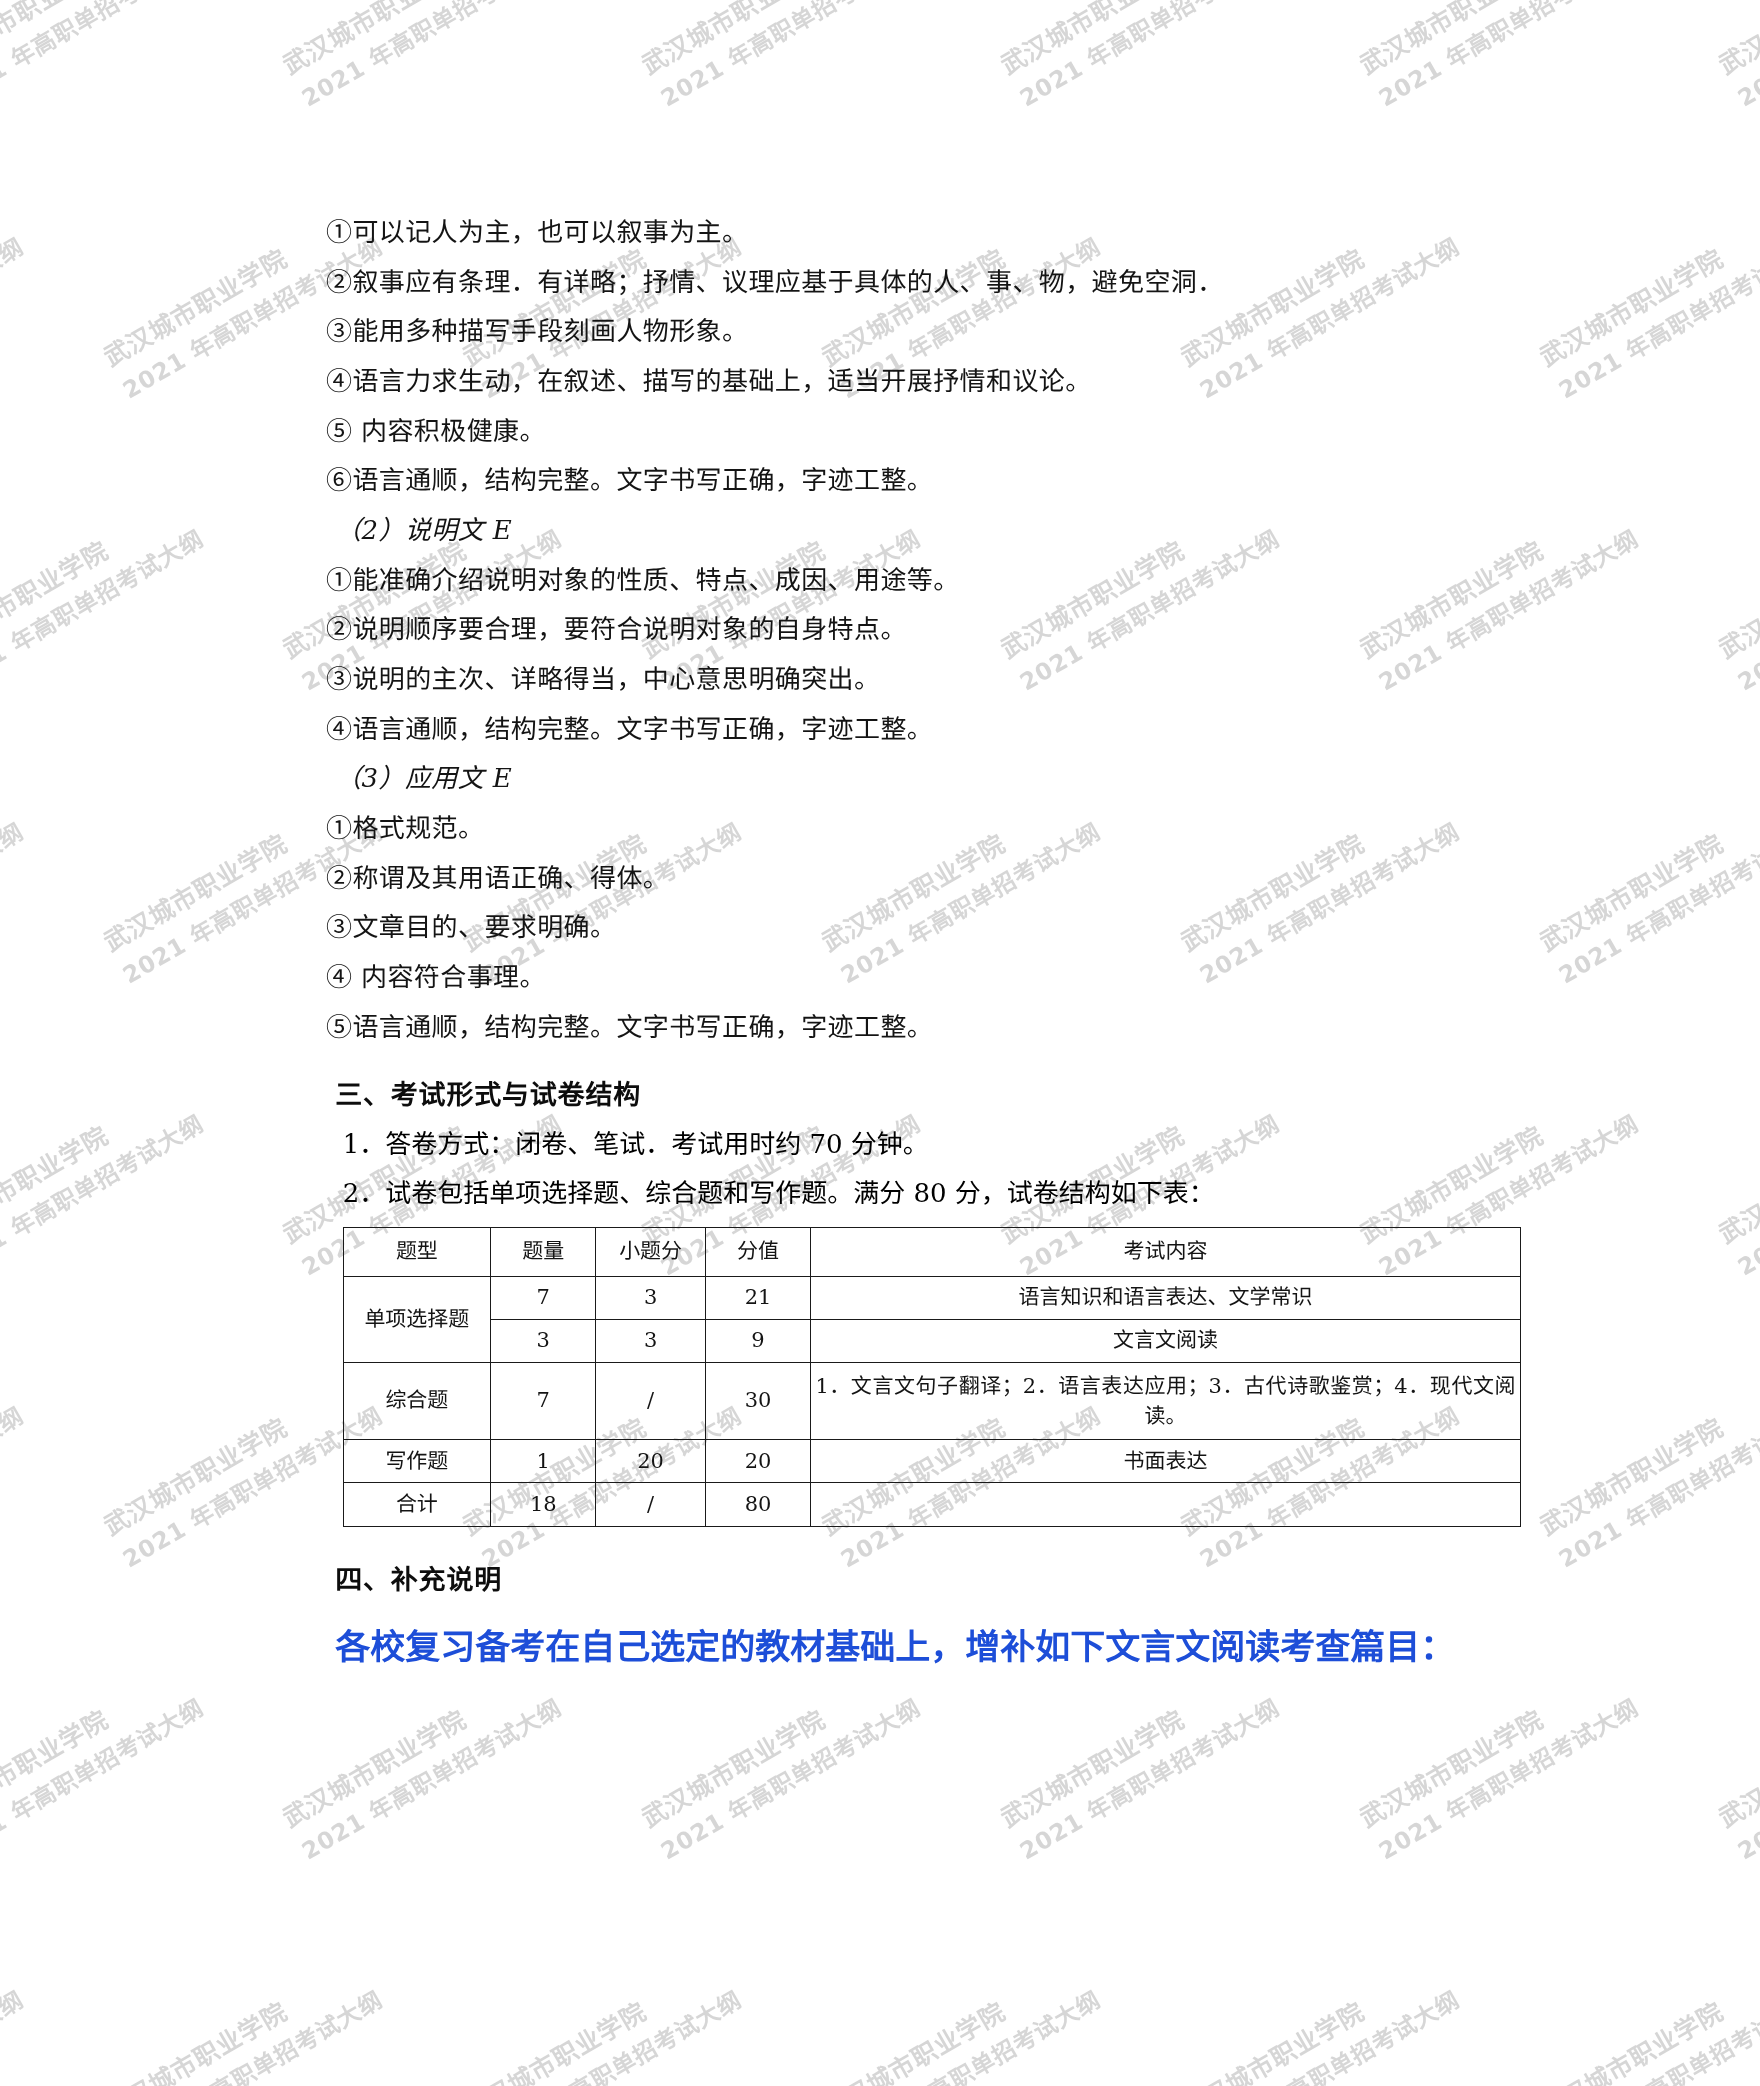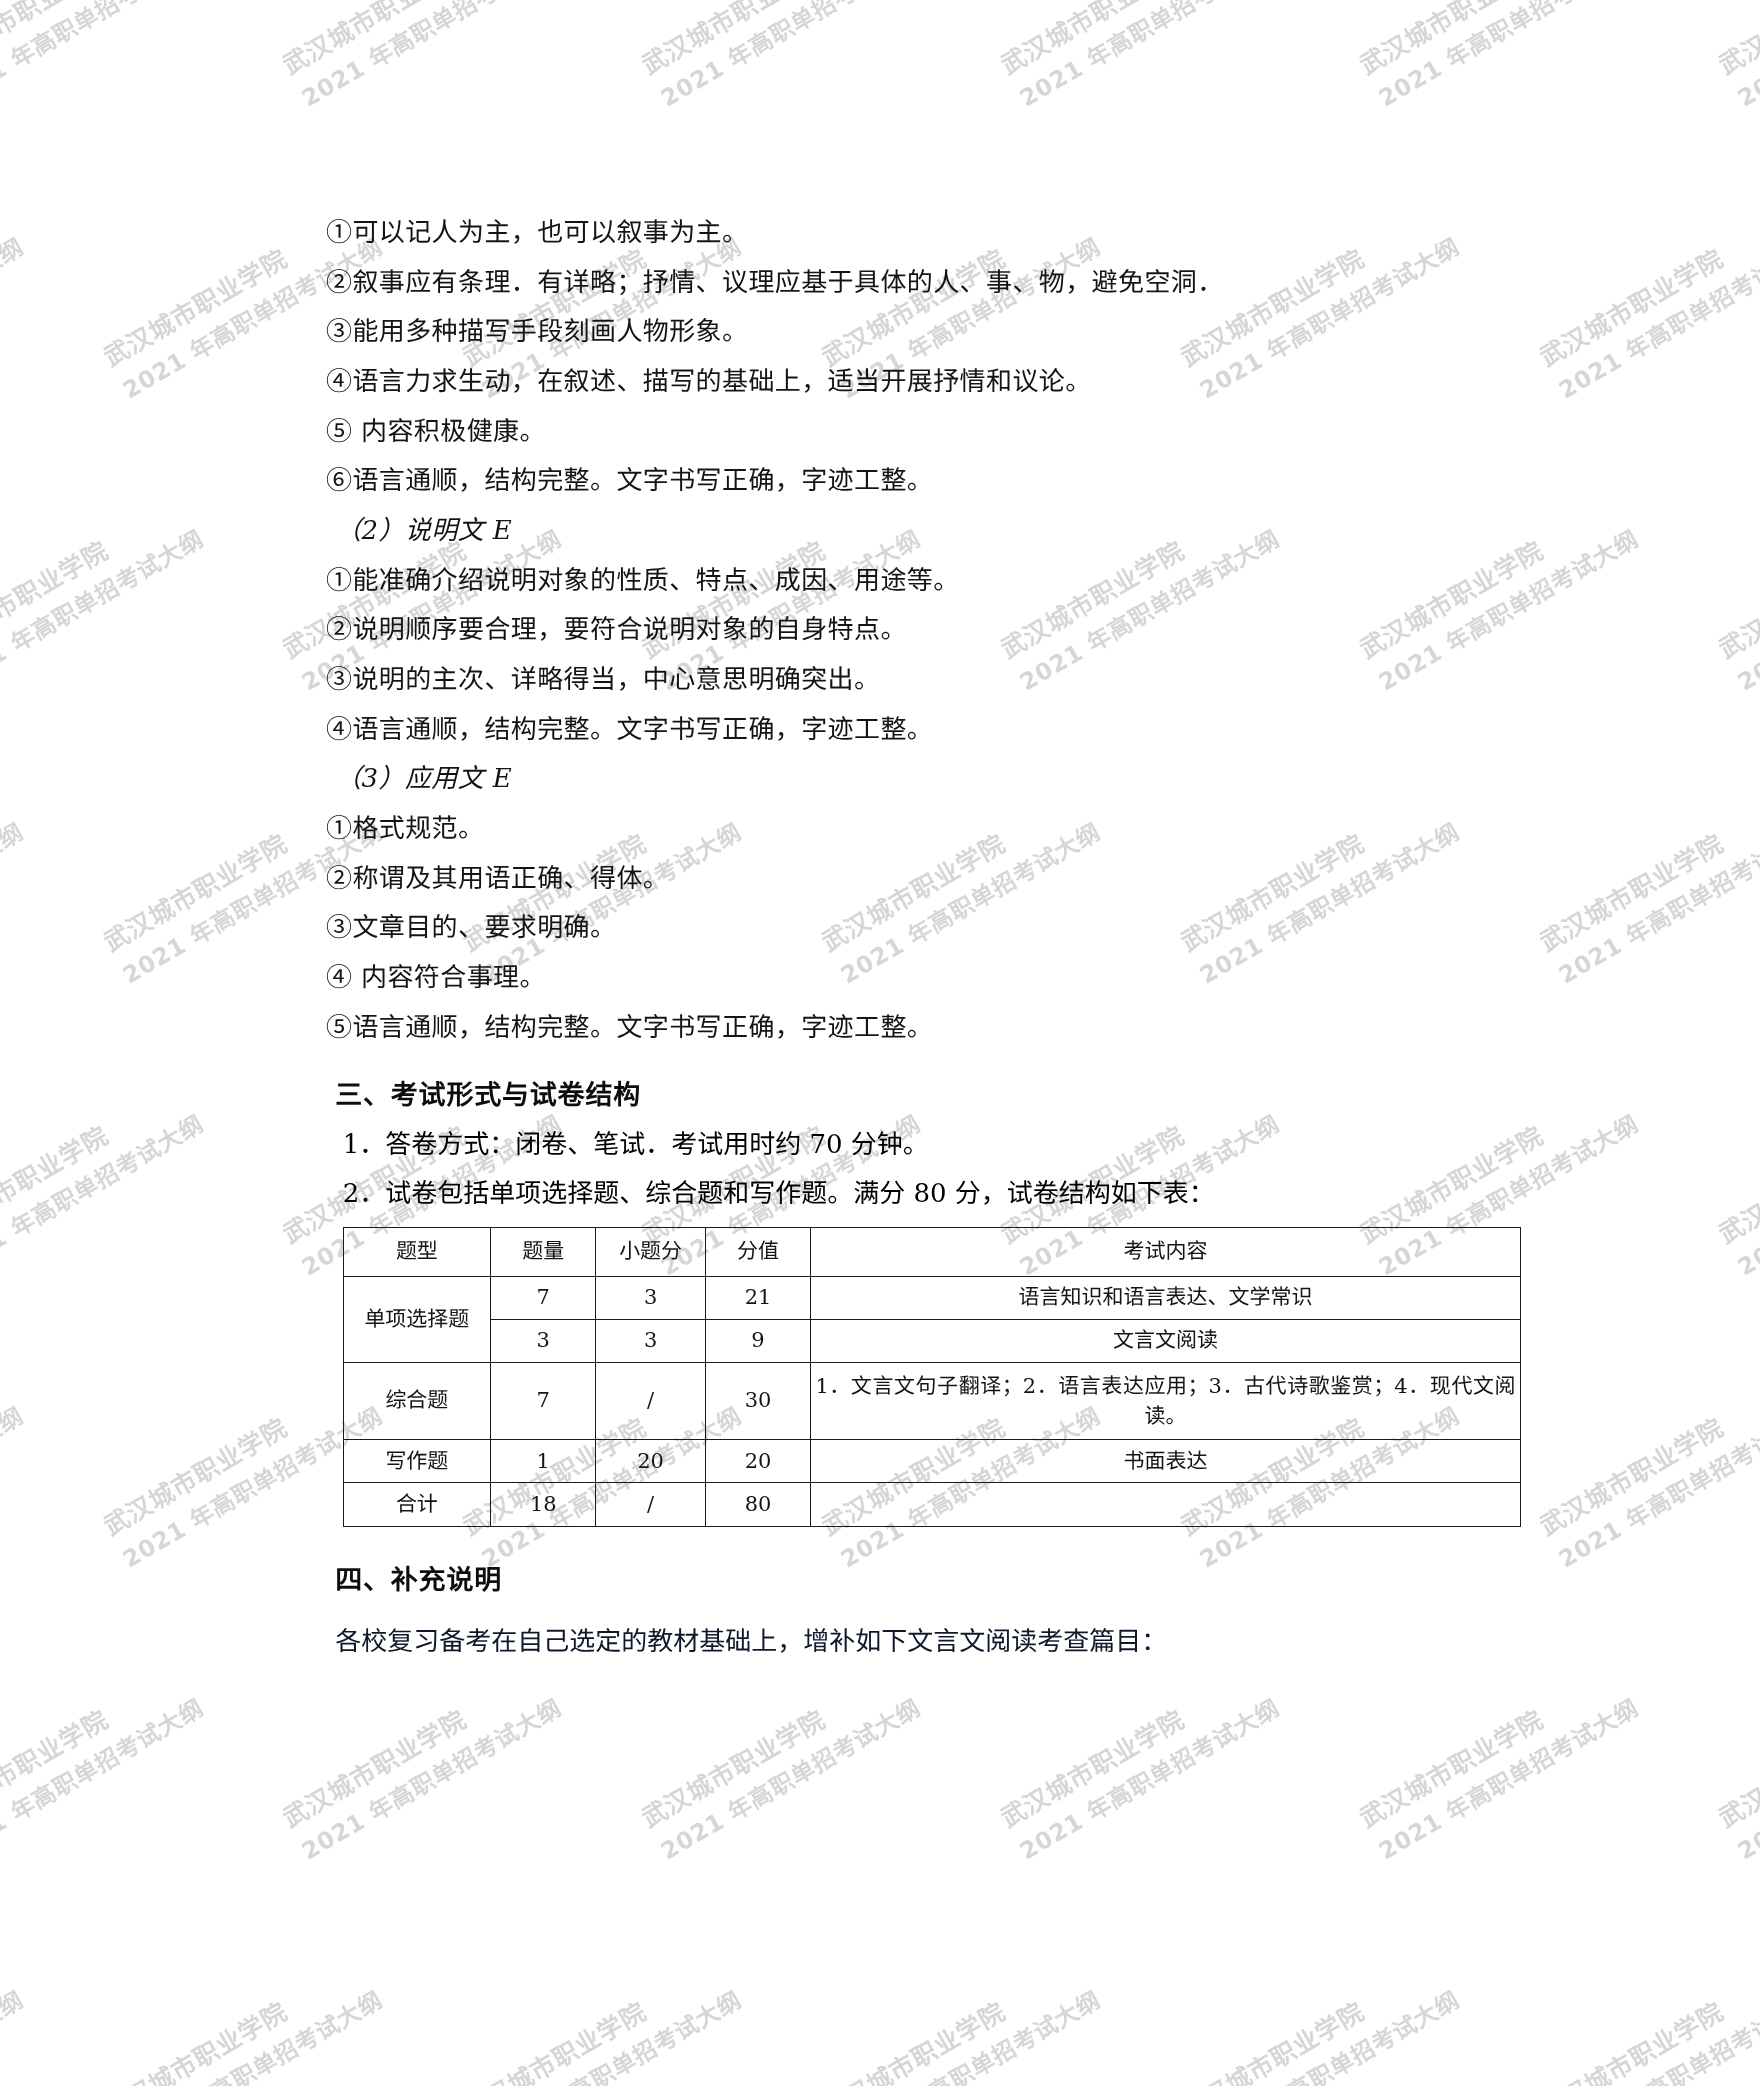--- a/index.html
+++ b/index.html
@@ -110,23 +110,24 @@
     text-align-last: center;
     line-height: 1.45;
   }
   .col-type   { width: 138px; }
   .col-count  { width: 96px; }
   .col-each   { width: 100px; }
   .col-score  { width: 96px; }
 
   .tail-para {
     margin: 29px 0 0 9.2px;
-    font-size: 26px;
+    font-size: 35px;
     line-height: 1.2;
-    color: #0f172a;
+    color: #1d4ed8;
+    font-weight: bold;
   }
 </style>
 </head>
 <body>
 
 <div id="page">
 
   <div id="watermark-layer">
       <div class="wm" style="left: -83px; top: 50px;">
         <span class="l1">武汉城市职业学院</span>

